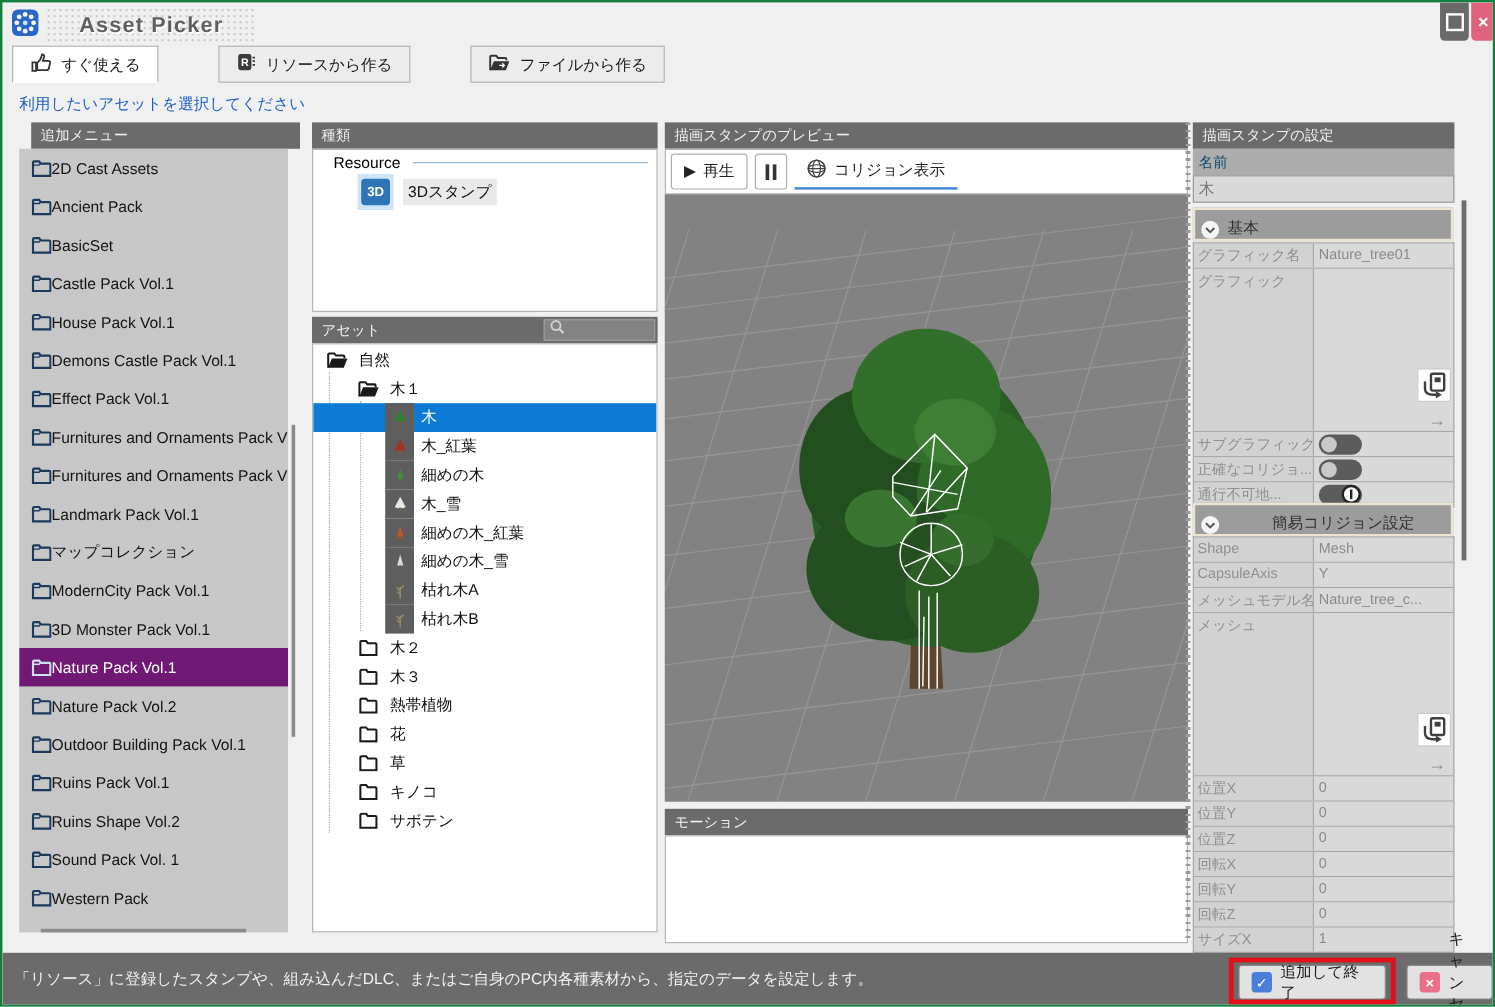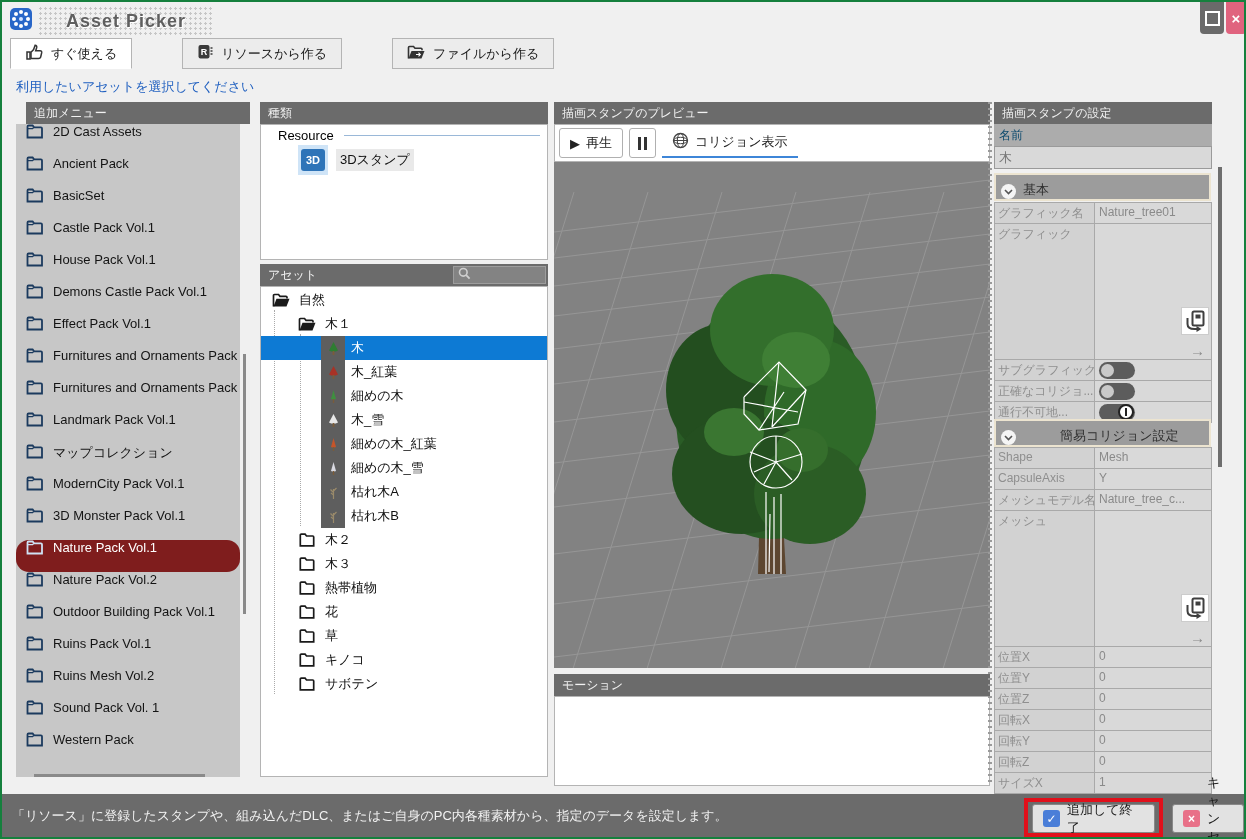--- a/index.html
+++ b/index.html
@@ -19,23 +19,23 @@
   
   .tabs{position:absolute;left:8px;top:36px;height:31px;display:flex;gap:48px;}
   .tab{display:flex;align-items:center;gap:7px;padding:0 14px;border:1px solid #b4b4b4;background:#ececec;font-size:13px;color:#1a1a1a;margin-right:2px;cursor:pointer;}
   .tab.selected{background:#fff;border-bottom-color:#fff;}
   .instruction{position:absolute;left:14px;top:76px;font-size:13px;color:#2060c0;}
   
   .phdr{position:absolute;height:22px;background:#6b6b6b;color:#f2f2f2;font-size:12px;line-height:22px;padding:0 8px;box-sizing:border-box;white-space:nowrap;overflow:hidden;}
   .wbox{position:absolute;background:#fff;border:1px solid #b4b4b4;box-sizing:border-box;}
   
   .menu-list{position:absolute;left:14px;top:122px;width:224px;height:653px;background:#c7c7c7;overflow:hidden;}
-  .menu-item{height:32px;display:flex;gap:10px;padding-left:10px;font-size:13px;color:#141414;white-space:nowrap;overflow:hidden;cursor:pointer;}
+  .menu-item{height:32px;display:flex;align-items:center;padding-left:10px;font-size:13px;color:#141414;white-space:nowrap;overflow:hidden;cursor:pointer;}
   .menu-item .icon{color:#1b3a5e;flex:0 0 auto;display:flex;}
-  .menu-item.selected{background:#7f1d1d;color:#fff;border-radius:13px;}
+  .menu-item.selected{background:#701a75;color:#fff;}
   .menu-item.selected .icon{color:#cfe2f4;}
   .vscroll{position:absolute;left:241px;top:352px;width:3px;height:260px;background:#8a8a8a;}
   .hscroll{position:absolute;left:32px;top:772px;width:171px;height:3px;background:#8a8a8a;}
   
   .res-label{position:absolute;left:276px;top:126px;font-size:13px;color:#000000;}
   .res-line{position:absolute;left:342px;top:133px;width:196px;height:0;border-top:1px solid #9ab8d8;}
   .stamp-item{position:absolute;left:296px;top:143px;display:flex;align-items:center;gap:8px;cursor:pointer;}
   .stamp-ic{width:30px;height:30px;background:#cfe4f7;display:flex;align-items:center;justify-content:center;}
   .stamp-ic .cube{width:24px;height:22px;background:#2e74b8;border-radius:3px;color:#fff;font-size:11px;font-weight:bold;display:flex;align-items:center;justify-content:center;}
   .stamp-label{font-size:13px;color:#111;background:#e9e9e9;padding:2px 4px;}
@@ -290,21 +290,21 @@
         </span>
         <span class="menu-item-label">Ruins Pack Vol.1</span>
       </div>
       <div class="menu-item">
         <span class="icon">
           <svg width="17" height="15" viewBox="0 0 17 15">
             <path d="M1.5 13.5V2.6q0-1.1 1.1-1.1h4l1.5 1.9h6.8q1.1 0 1.1 1.1v9z" fill="none" stroke="currentColor" stroke-width="1.8"></path>
             <path d="M1.5 4.6h5.1l1-1.1" fill="none" stroke="currentColor" stroke-width="1.2"></path>
           </svg>
         </span>
-        <span class="menu-item-label">Ruins Mesh Vol.2</span>
+        <span class="menu-item-label">Ruins Shape Vol.2</span>
       </div>
       <div class="menu-item">
         <span class="icon">
           <svg width="17" height="15" viewBox="0 0 17 15">
             <path d="M1.5 13.5V2.6q0-1.1 1.1-1.1h4l1.5 1.9h6.8q1.1 0 1.1 1.1v9z" fill="none" stroke="currentColor" stroke-width="1.8"></path>
             <path d="M1.5 4.6h5.1l1-1.1" fill="none" stroke="currentColor" stroke-width="1.2"></path>
           </svg>
         </span>
         <span class="menu-item-label">Sound Pack Vol. 1</span>
       </div>

